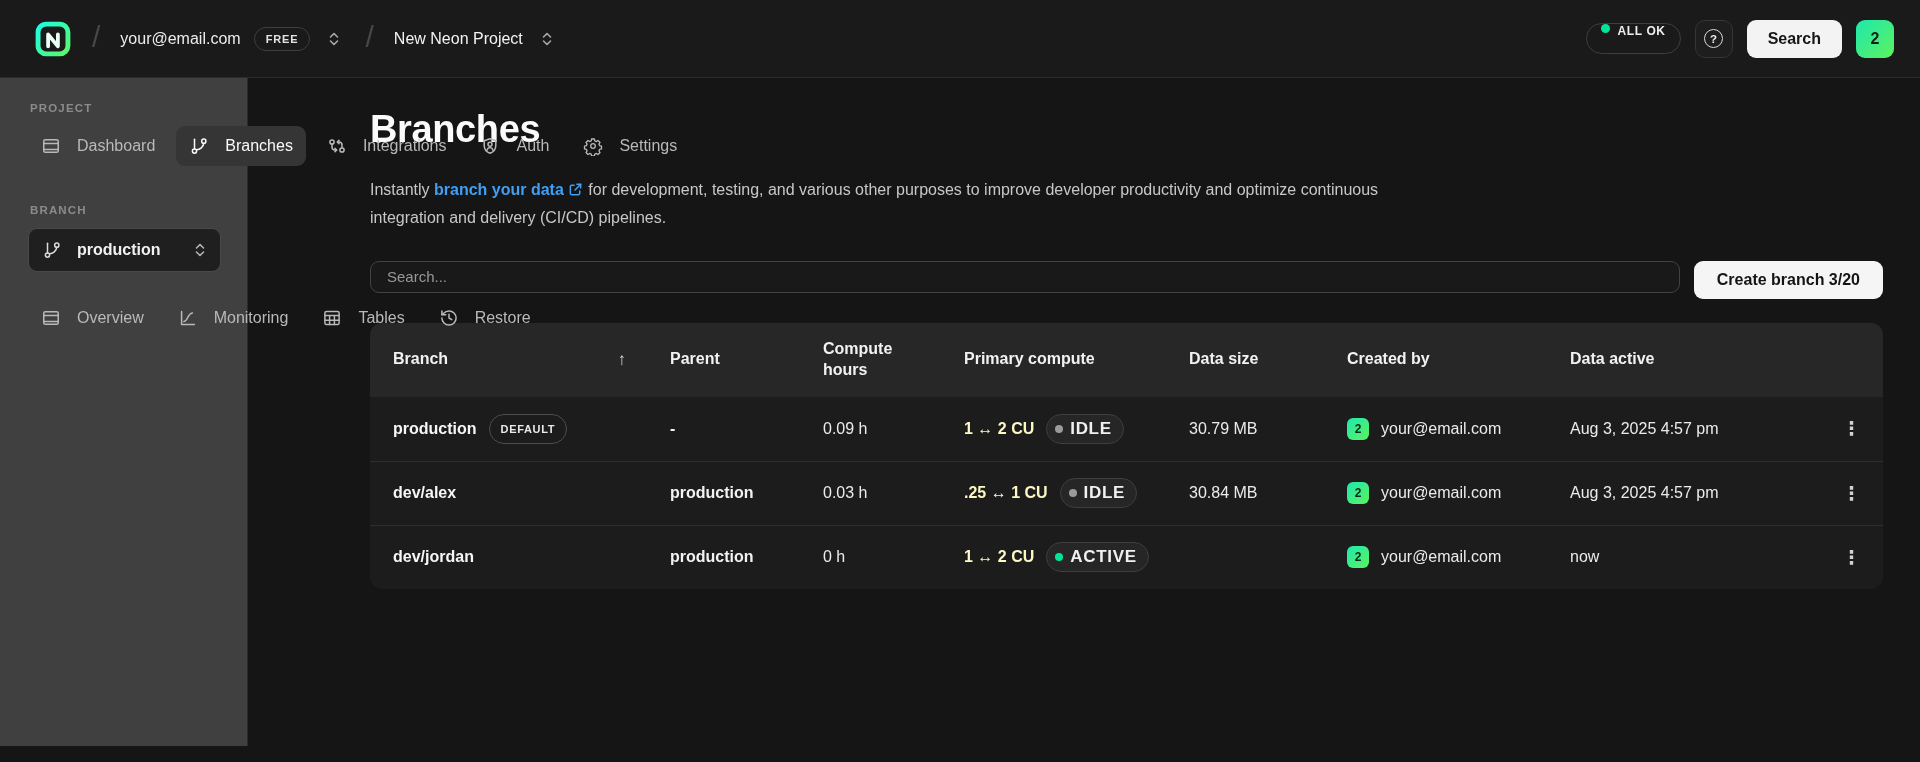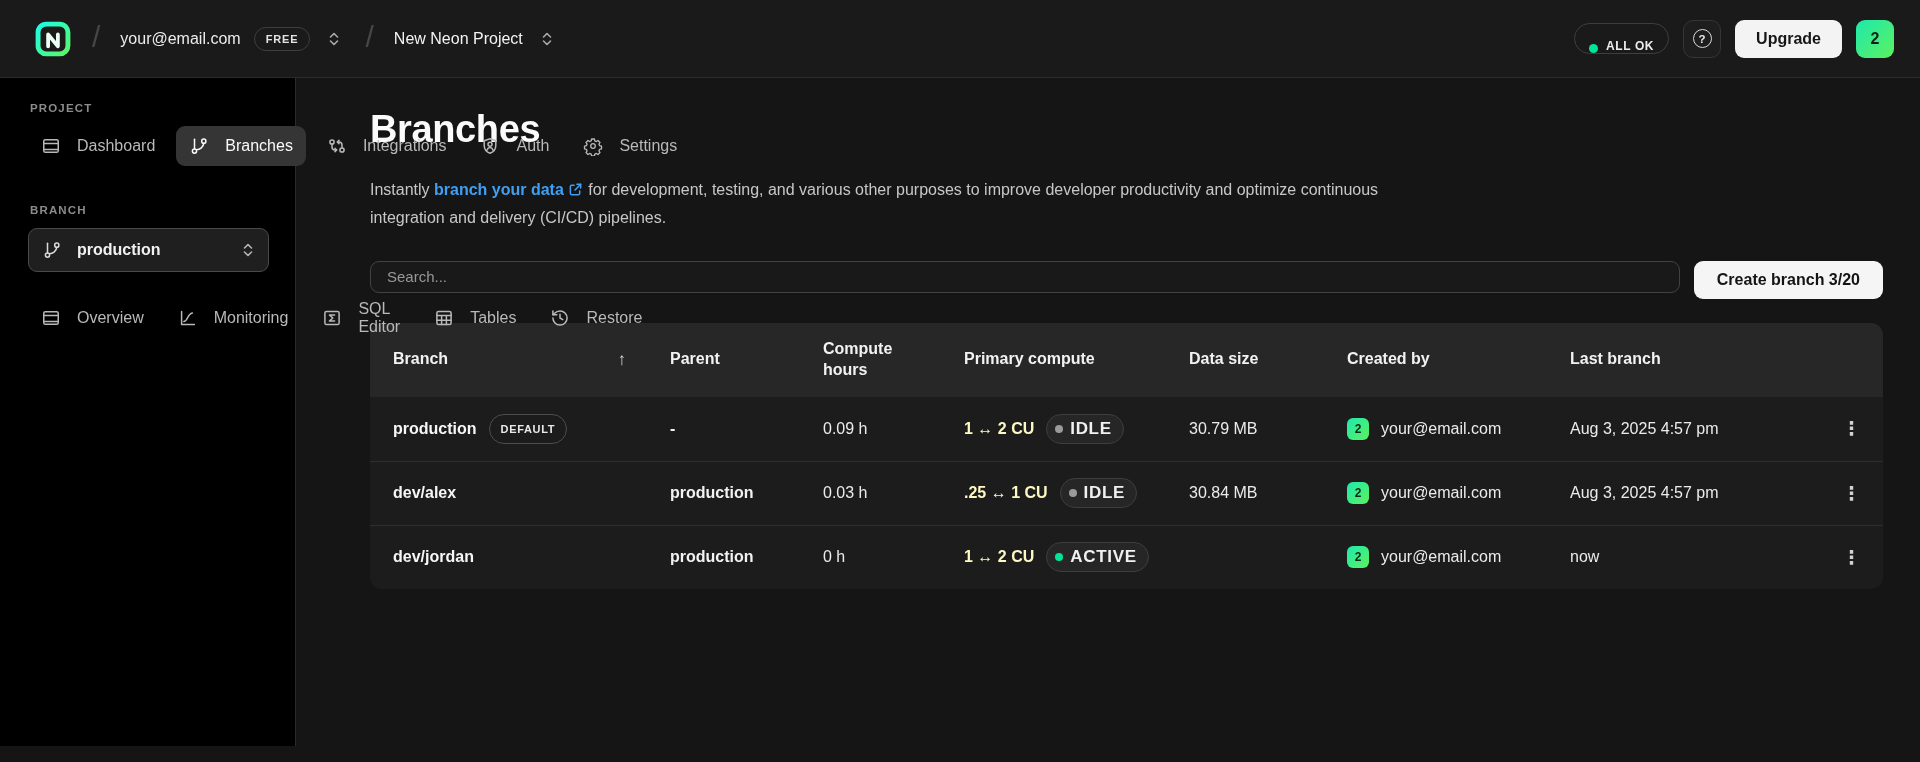--- a/index.html
+++ b/index.html
@@ -13,35 +13,35 @@
             border-bottom:1px solid #2b2b2b; display:flex; align-items:center; padding:0 26px 0 34px; z-index:3; }
   .crumb-group { display:flex; align-items:center; gap:13px; }
   .logo { display:flex; align-items:center; cursor:pointer; }
   .slash { color:#474747; font-size:30px; font-weight:300; margin:0 7px; transform:translateY(-2px); }
   .email { font-size:16px; color:#ededed; }
   .pill-outline { border:1px solid #3e3e3e; border-radius:999px; color:#e3e3e3; font-size:11px; font-weight:700;
                   letter-spacing:.08em; padding:5px 11px; }
   .chev-btn { background:none; border:none; color:#a9a9a9; display:flex; align-items:center; cursor:pointer; padding:4px; }
   .proj-name { font-size:16px; font-weight:500; color:#f3f3f3; }
   .topbar-right { margin-left:auto; display:flex; align-items:center; gap:14px; }
-  .status-pill { display:flex; align-items:flex-end; gap:8px; border:1px solid #3e3e3e; border-radius:999px; height:31px;
+  .status-pill { display:flex; align-items:flex-start; gap:8px; border:1px solid #3e3e3e; border-radius:999px; height:31px;
                  padding:0 14px; font-size:12px; font-weight:700; letter-spacing:.05em; color:#ededed; cursor:pointer; }
   .dot { width:9px; height:9px; border-radius:50%; }
   .dot-green { background:#00e599; }
   .help-btn { width:38px; height:38px; border:1px solid #353535; border-radius:10px; background:#1e1e1e;
               display:grid; place-items:center; cursor:pointer; }
   .qmark { width:19px; height:19px; border:1.6px solid #d9d9d9; border-radius:50%; display:grid; place-items:center;
            font-size:11.5px; font-weight:700; color:#e9e9e9; }
   .upgrade-btn { height:38px; padding:0 21px; border:none; border-radius:9px; background:#f3f3f3; color:#161616;
                  font-size:16px; font-weight:600; cursor:pointer; }
   .count-badge { min-width:38px; height:38px; border-radius:9px; background:linear-gradient(135deg,#1fe8ae 0%,#5cf25e 100%);
                  color:#0b2417; display:grid; place-items:center; font-size:16px; font-weight:700; cursor:pointer; }
 
   
-  .sidebar { position:absolute; top:78px; left:0; bottom:16px; width:296px; background:#000000;
+  .sidebar { position:absolute; top:78px; left:0; bottom:16px; width:248px; background:#404040;
              border-right:1px solid #2b2b2b; padding:24px 26px 0 28px; z-index:2; }
   .section-label { font-size:11.5px; font-weight:700; letter-spacing:.1em; color:#8b8b8b; margin:0 2px 12px; }
   .mt-branch { margin-top:38px; }
   .nav { display:flex; flex-direction:row; gap:8px; }
   .nav-item { height:40px; border-radius:9px; display:flex; align-items:center; gap:16px; padding:0 13px;
               color:#b9b9b9; font-size:16px; cursor:pointer; }
   .nav-item.active { background:#353535; color:#fafafa; }
   .ic { width:20px; height:20px; display:grid; place-items:center; flex:none; color:inherit; }
   .branch-select { margin:0 0 26px; height:44px; border:1px solid #4a4a4a; border-radius:9px; background:#1f1f1f;
                    display:flex; align-items:center; gap:15px; padding:0 13px; cursor:pointer; color:#d9d9d9; }
@@ -125,21 +125,21 @@
       </button>
     </div>
     <div class="topbar-right">
       <div class="status-pill">
         <span class="dot dot-green"></span>
         <span>ALL OK</span>
       </div>
       <button class="help-btn">
         <span class="qmark">?</span>
       </button>
-      <button class="upgrade-btn">Upgrade</button>
+      <button class="upgrade-btn">Search</button>
       <div class="count-badge">2</div>
     </div>
   </header>
 
   <aside class="sidebar">
     <div class="section-label">PROJECT</div>
     <nav class="nav" id="project-nav">
         <div class="nav-item">
           <svg width="20" height="20" viewBox="0 0 20 20" fill="none" stroke="currentColor" stroke-width="1.5" stroke-linecap="round" stroke-linejoin="round" class="ic">
             <rect x="2.75" y="3.75" width="14.5" height="12.5" rx="1.6"></rect>
@@ -211,27 +211,20 @@
         <div class="nav-item">
           <svg width="20" height="20" viewBox="0 0 20 20" fill="none" stroke="currentColor" stroke-width="1.5" stroke-linecap="round" stroke-linejoin="round" class="ic">
             <path d="M3.6 3.5v12.9h12.8"></path>
             <path d="M5.8 13.5c4.5 0 3-7.5 8.6-8.6"></path>
           </svg>
           <span>Monitoring</span>
         </div>
         <div class="nav-item">
           <svg width="20" height="20" viewBox="0 0 20 20" fill="none" stroke="currentColor" stroke-width="1.5" stroke-linecap="round" stroke-linejoin="round" class="ic">
             <rect x="2.9" y="3.4" width="14.2" height="13.2" rx="1.6"></rect>
-            <path d="M12.6 6.9H7.4l3.4 3.1-3.4 3.1h5.2"></path>
-          </svg>
-          <span>SQL Editor</span>
-        </div>
-        <div class="nav-item">
-          <svg width="20" height="20" viewBox="0 0 20 20" fill="none" stroke="currentColor" stroke-width="1.5" stroke-linecap="round" stroke-linejoin="round" class="ic">
-            <rect x="2.9" y="3.4" width="14.2" height="13.2" rx="1.6"></rect>
             <path d="M2.9 7.6h14.2M2.9 12.2h14.2M7.6 7.6v9M12.4 7.6v9"></path>
           </svg>
           <span>Tables</span>
         </div>
         <div class="nav-item">
           <svg width="20" height="20" viewBox="0 0 20 20" fill="none" stroke="currentColor" stroke-width="1.5" stroke-linecap="round" stroke-linejoin="round" class="ic">
             <path d="M2.9 10a7.1 7.1 0 1 0 7.1-7.1 7.9 7.9 0 0 0-5.4 2.3L2.9 6.8"></path>
             <path d="M2.9 2.9v3.9h3.9"></path>
             <path d="M10 6.3V10l2.8 1.7"></path>
           </svg>
@@ -270,21 +263,21 @@
           <div class="th">
             <span>Primary compute</span>
           </div>
           <div class="th">
             <span>Data size</span>
           </div>
           <div class="th">
             <span>Created by</span>
           </div>
           <div class="th">
-            <span>Last branch</span>
+            <span>Data active</span>
           </div>
         </div>
       <div class="t-body" id="t-body">
           <div class="t-row">
             <div class="cell">
               <span class="b-name">production</span>
               <span class="badge-default">DEFAULT</span>
             </div>
             <div class="cell parent">
               <span>-</span>

